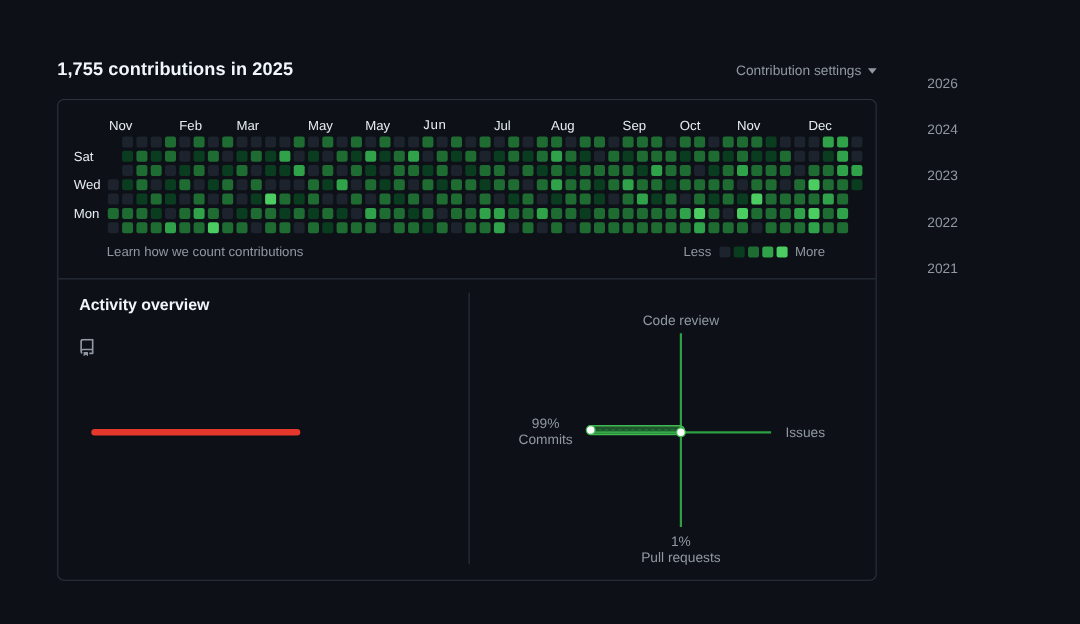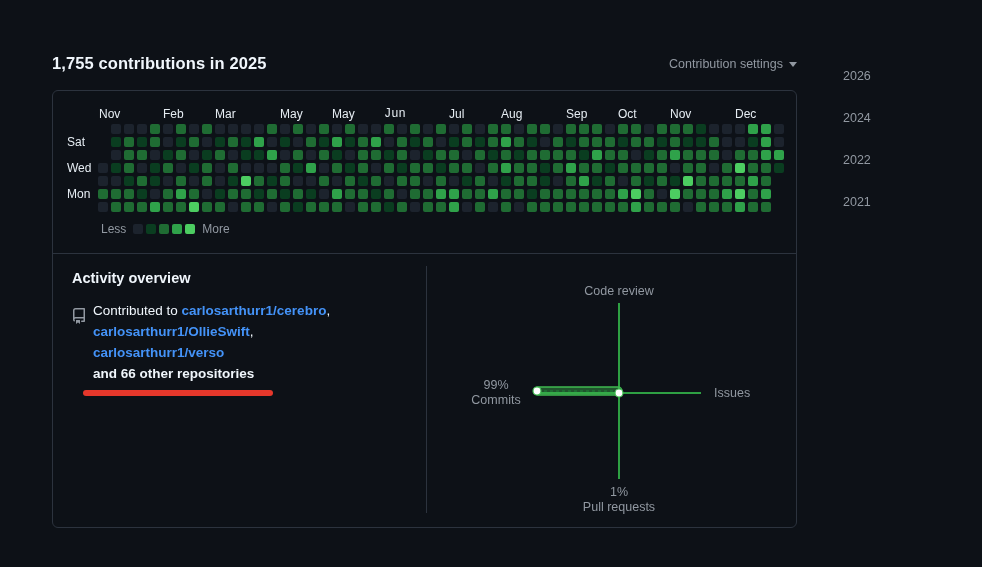--- a/index.html
+++ b/index.html
@@ -457,20 +457,21 @@
           <div class="cell" style="background: rgb(31, 108, 51);"></div>
           <div class="cell" style="background: rgb(28, 35, 45);"></div>
           <div class="cell" style="background: rgb(28, 35, 45);"></div>
           <div class="cell" style="background: rgb(47, 162, 74);"></div>
           <div class="cell" style="background: rgb(10, 61, 32);"></div>
           <div class="cell absent"></div>
           <div class="cell absent"></div>
           <div class="cell absent"></div>
         </div>
       <div class="cal-footer">
+        <a class="learn">Learn how we count contributions</a>
         <div class="legend">
           <span class="ltxt">Less</span>
           <span style="display:flex;gap:3px;">
               <span class="lsq" style="background: rgb(28, 35, 45);"></span>
               <span class="lsq" style="background: rgb(10, 61, 32);"></span>
               <span class="lsq" style="background: rgb(31, 108, 51);"></span>
               <span class="lsq" style="background: rgb(47, 162, 74);"></span>
               <span class="lsq" style="background: rgb(76, 205, 97);"></span>
             </span>
           <span class="ltxt">More</span>
@@ -478,26 +479,20 @@
       </div>
     </div>
 
     <div class="act-section">
       <div class="act-title">Activity overview</div>
 
       <svg class="repo-icon" viewBox="0 0 16 16" fill="currentColor">
         <path d="M2 2.5A2.5 2.5 0 0 1 4.5 0h8.75a.75.75 0 0 1 .75.75v12.5a.75.75 0 0 1-.75.75h-2.5a.75.75 0 0 1 0-1.5h1.75v-2h-8a1 1 0 0 0-.714 1.7.75.75 0 1 1-1.072 1.05A2.495 2.495 0 0 1 2 11.5Zm10.5-1h-8a1 1 0 0 0-1 1v6.708A2.486 2.486 0 0 1 4.5 9h8ZM5 12.25a.25.25 0 0 1 .25-.25h3.5a.25.25 0 0 1 .25.25v3.25a.25.25 0 0 1-.4.2l-1.45-1.087a.249.249 0 0 0-.3 0L5.4 15.7a.25.25 0 0 1-.4-.2Z"></path>
       </svg>
 
-      <div class="contrib">
-          <div><span>Contributed to </span><a>carlosarthurr1/cerebro</a>,</div>
-          <div><a>carlosarthurr1/OllieSwift</a>,</div>
-          <div><a>carlosarthurr1/verso</a></div>
-          <div><span class="suffix">and 66 other repositories</span></div>
-        </div>
       <div class="red-underline"></div>
       <div class="vdivider"></div>
 
       <svg class="radar" width="371" height="274" viewBox="0 0 371 274">
         <line x1="193" y1="49" x2="193" y2="225" stroke="#2ea043" stroke-width="2"></line>
         <line x1="110" y1="139" x2="275" y2="139" stroke="#2ea043" stroke-width="2"></line>
         <rect x="108" y="133" width="88" height="8" rx="4" fill="rgba(63,185,80,0.40)" stroke="#3fb950" stroke-width="1.5"></rect>
         <line x1="112" y1="137" x2="192" y2="137" stroke="#1f6c33" stroke-width="2" stroke-dasharray="3,3"></line>
         <circle cx="111" cy="137" r="4" fill="#ffffff" stroke="#3fb950" stroke-width="1.2"></circle>
         <circle cx="193" cy="139" r="4" fill="#ffffff" stroke="#3fb950" stroke-width="1.2"></circle>
@@ -507,17 +502,18 @@
         <text x="70" y="150" text-anchor="middle">Commits</text>
         <text x="193" y="242" text-anchor="middle">1%</text>
         <text x="193" y="257" text-anchor="middle">Pull requests</text>
       </svg>
     </div>
   </div>
 
   <div class="years">
       <div class="year-item">2026</div>
       <div class="year-item">2024</div>
+      <div class="year-item">2023</div>
       <div class="year-item">2022</div>
       <div class="year-item">2021</div>
     </div>
 
 </div>
 
 </body></html>

